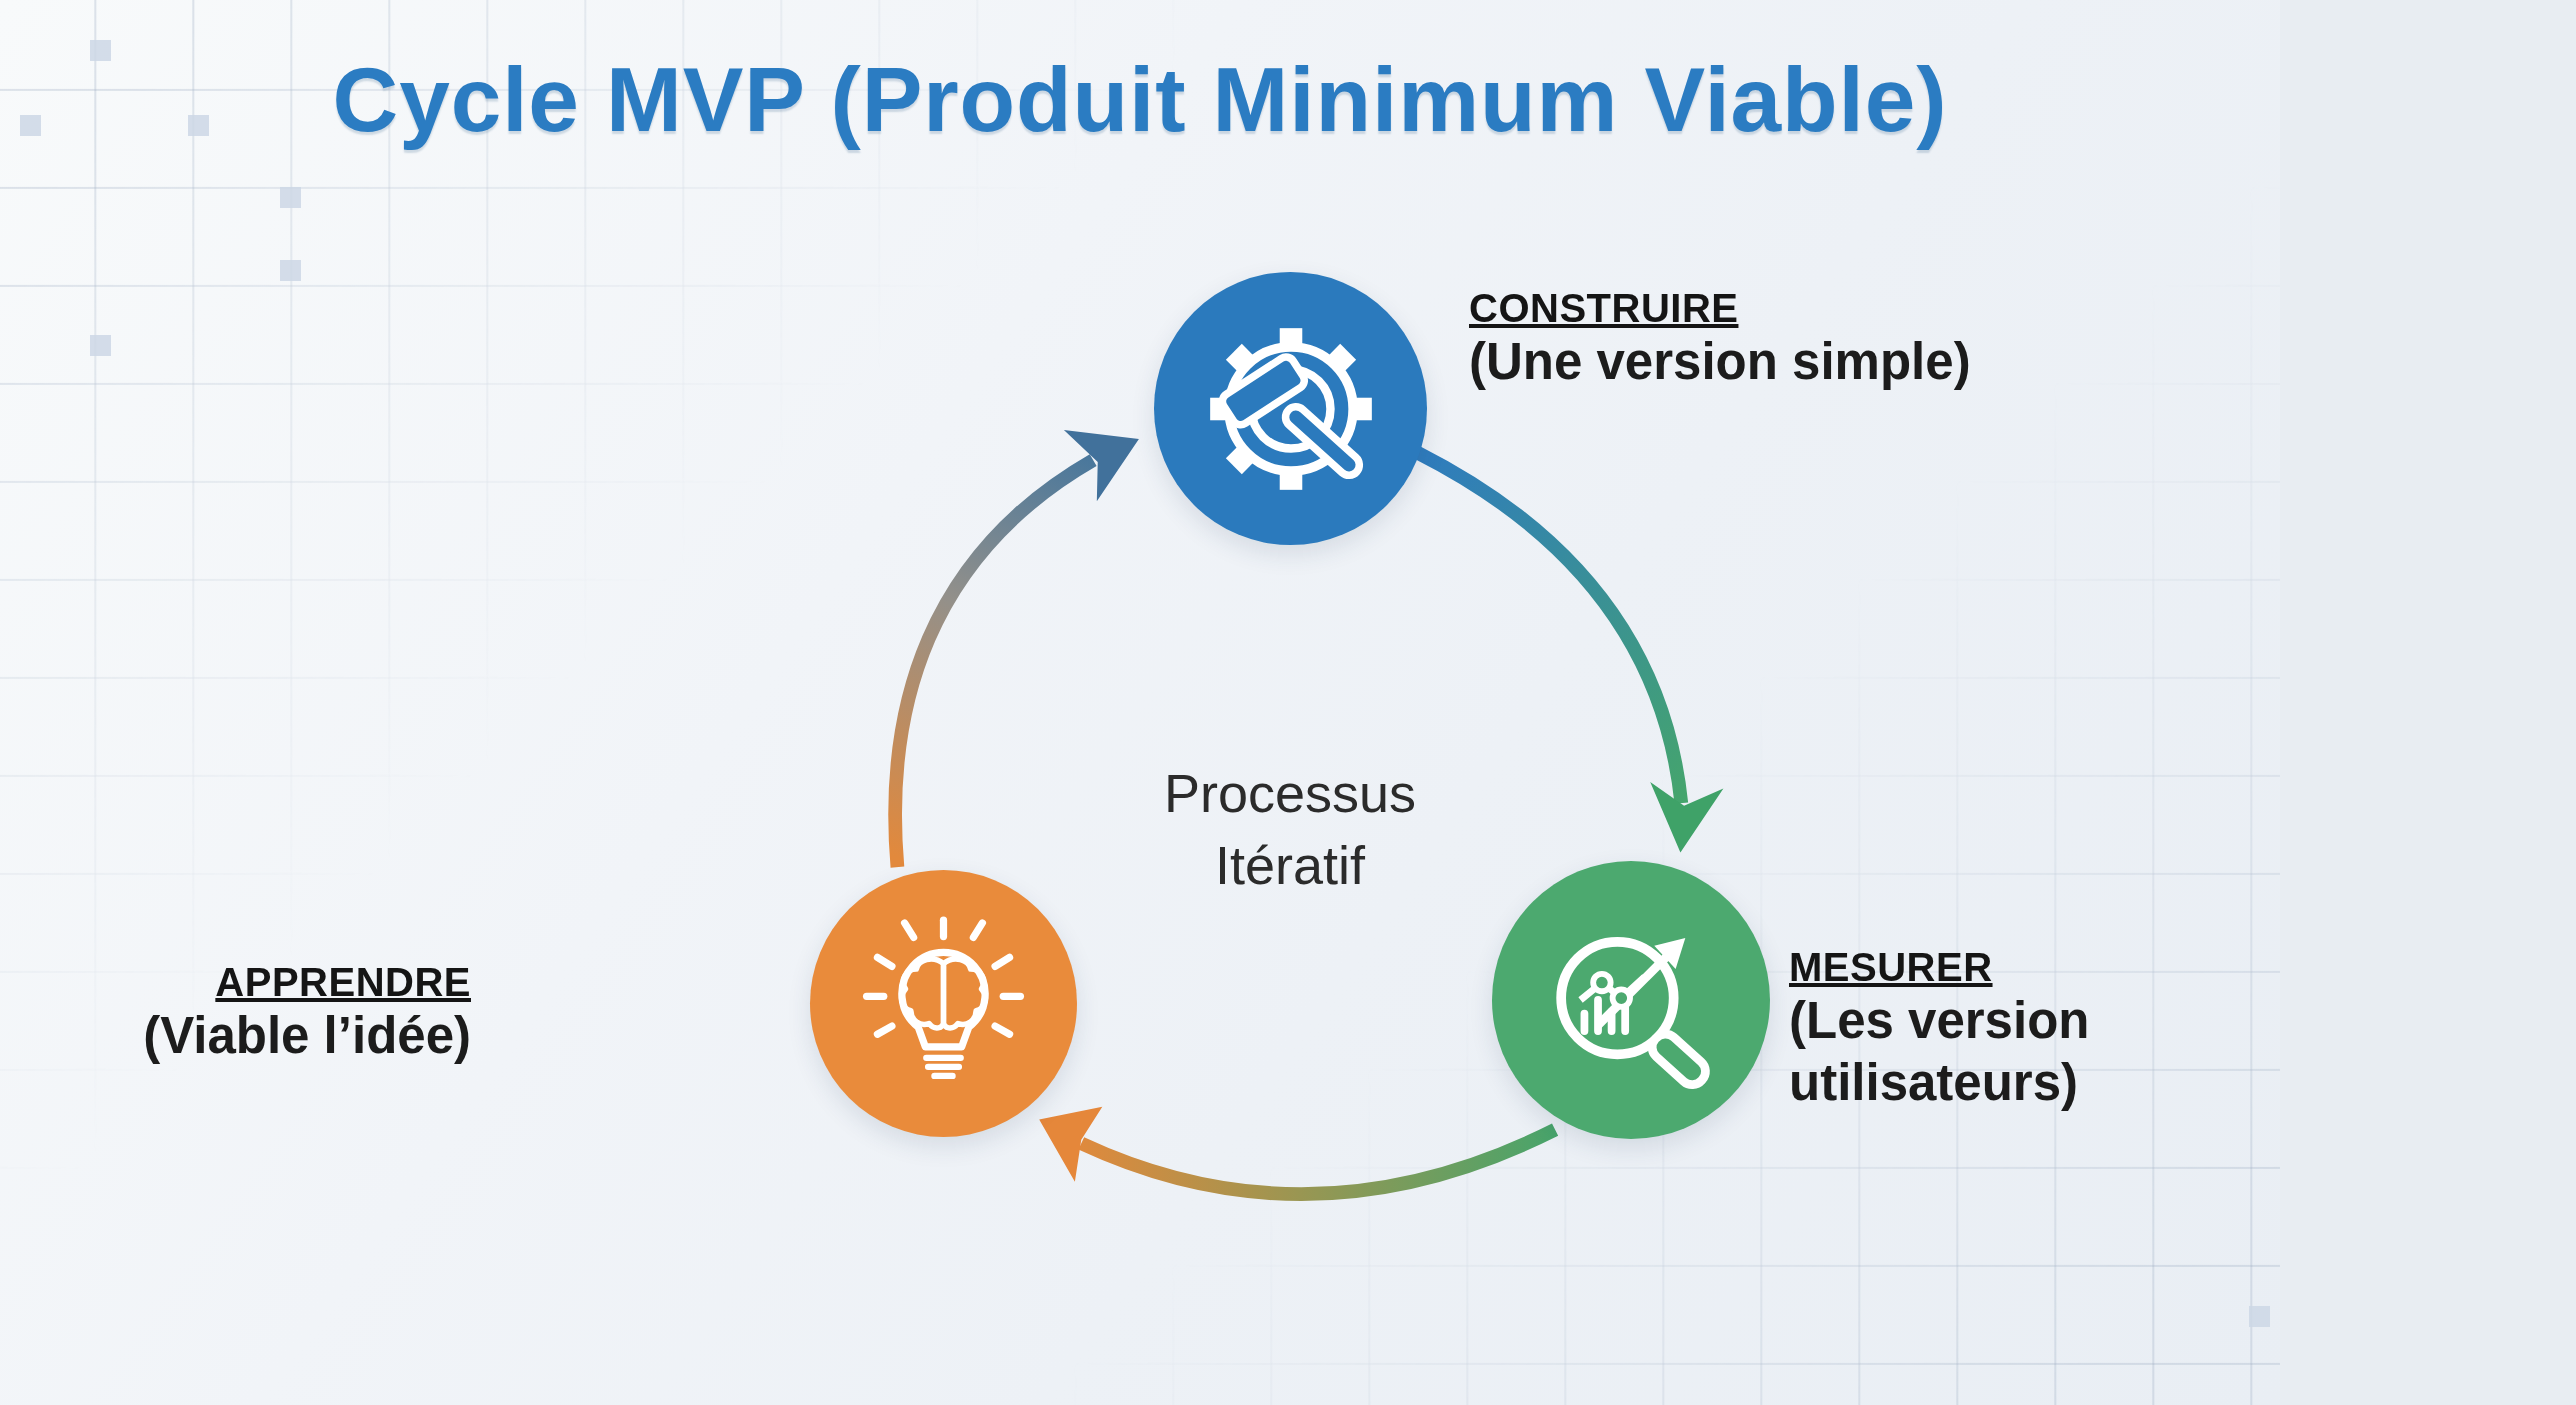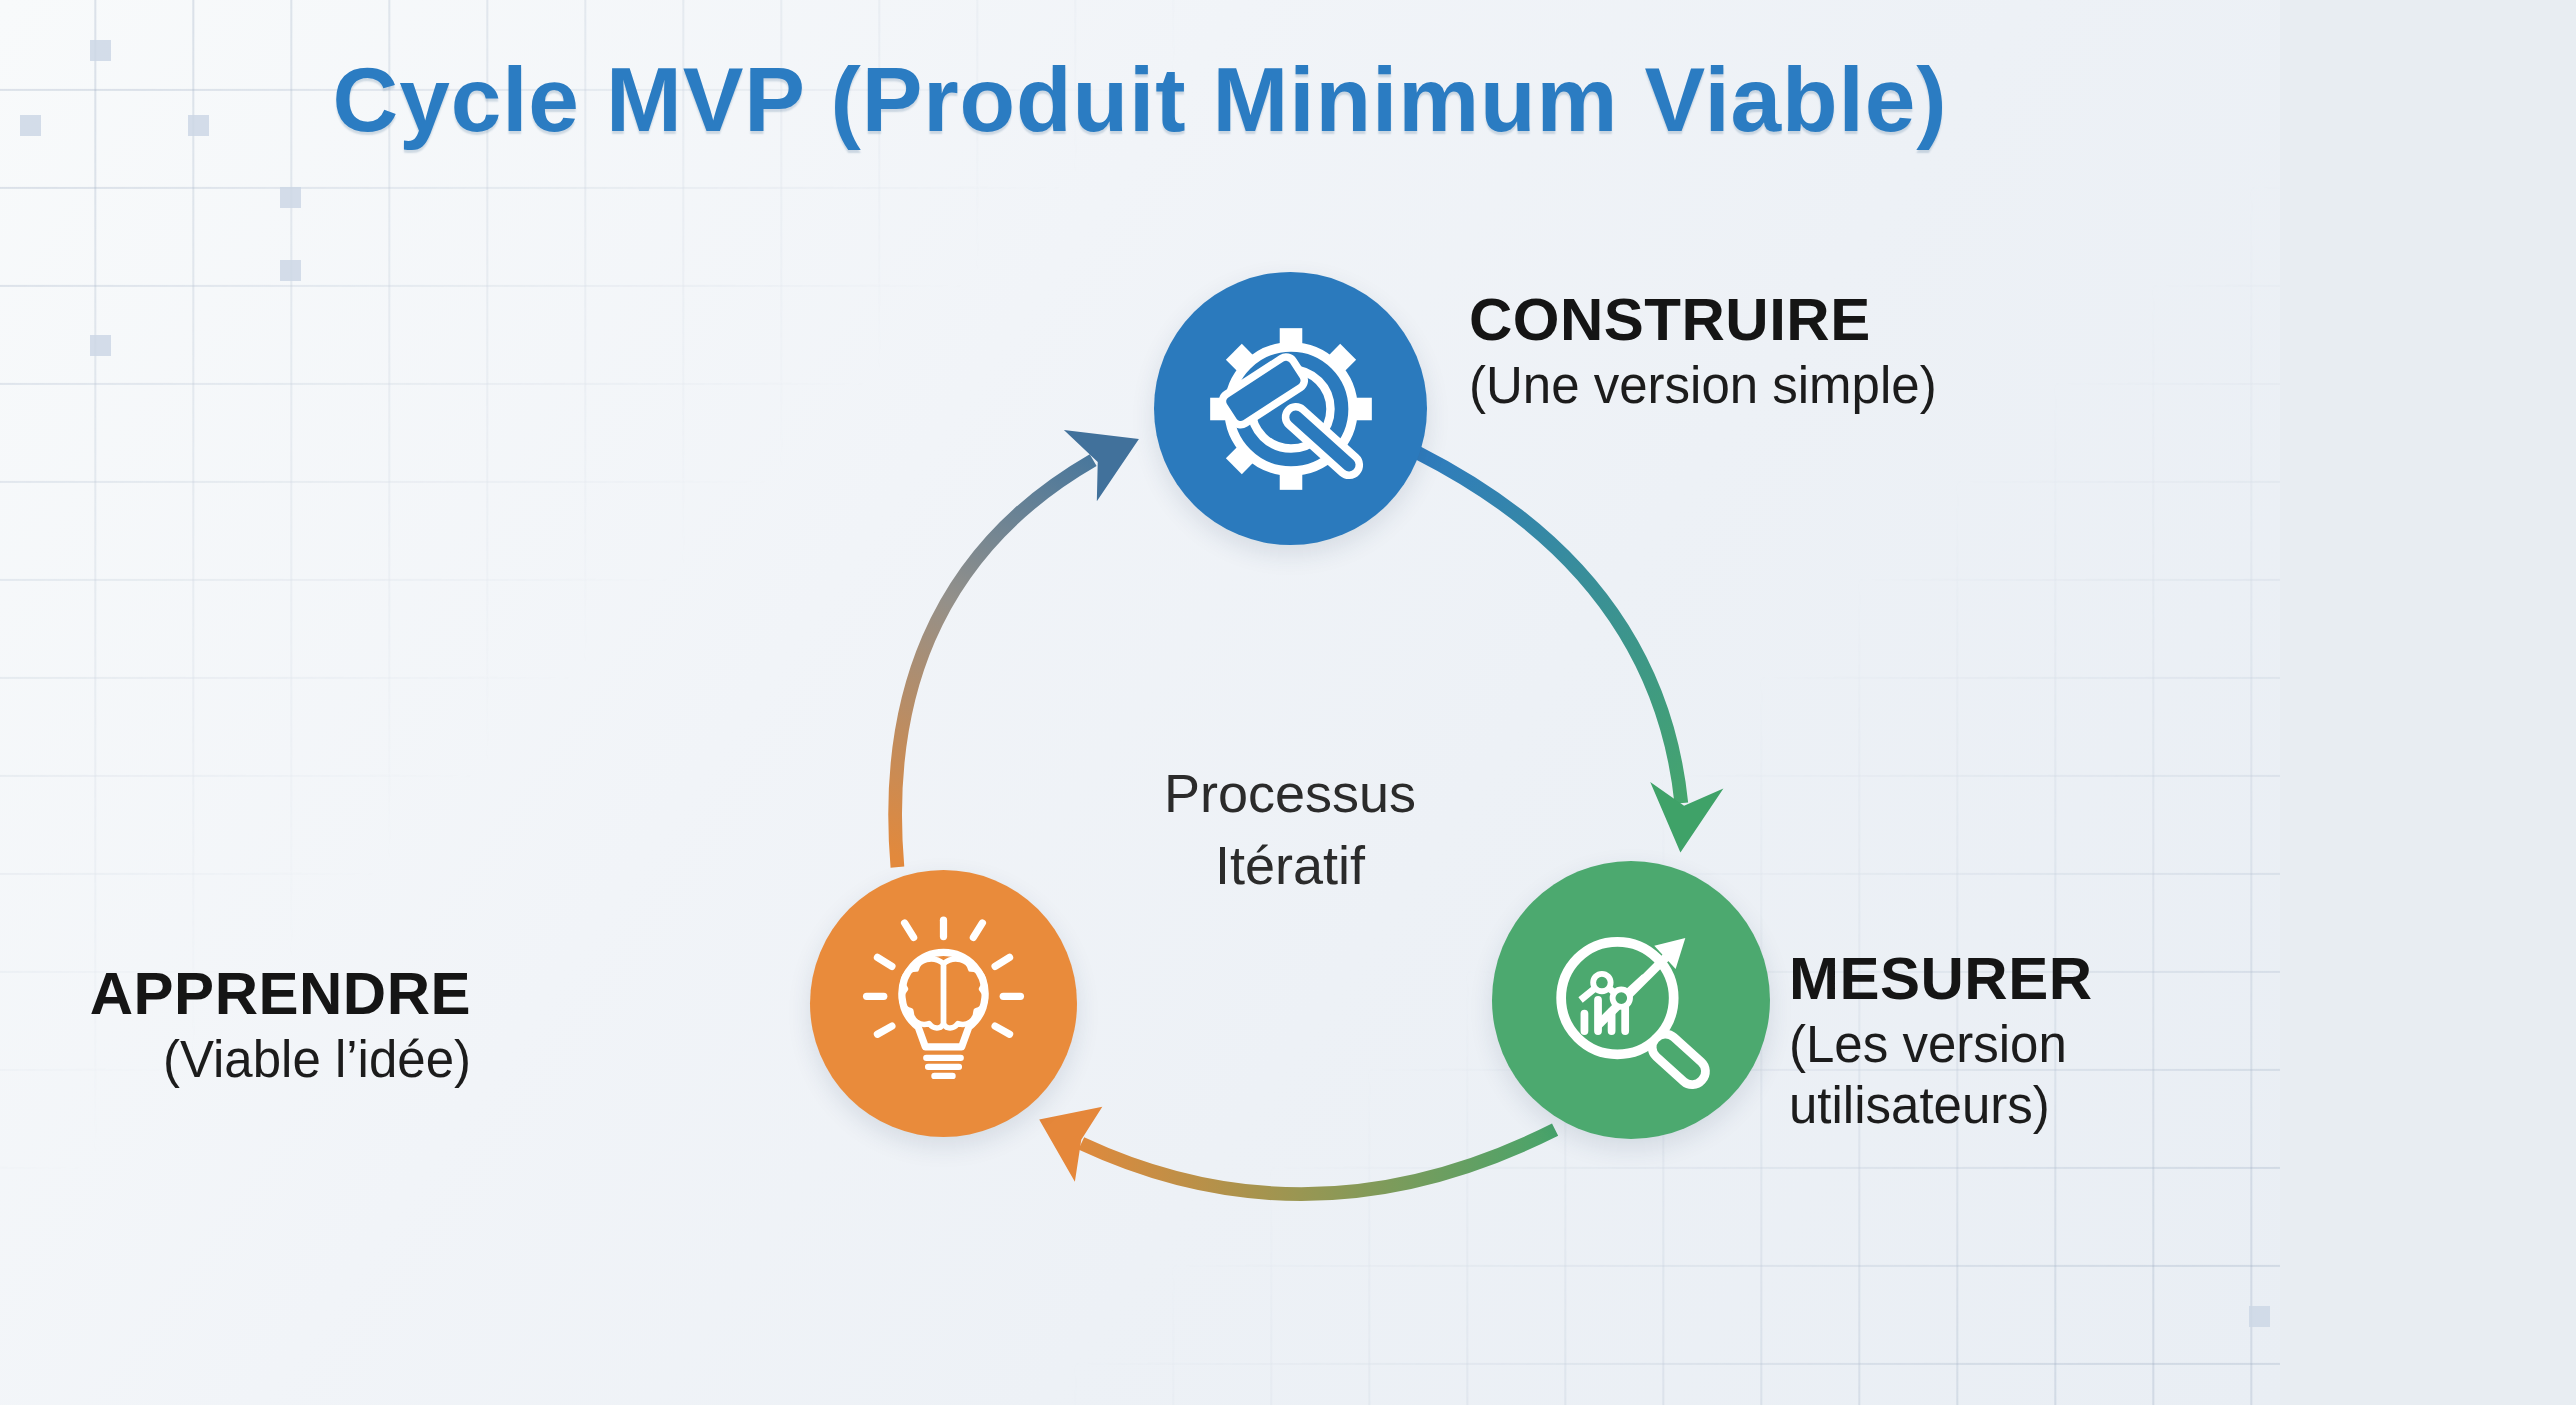--- a/index.html
+++ b/index.html
@@ -37,22 +37,22 @@
   .node-circle{
     position:absolute;border-radius:50%;z-index:2;
     display:flex;align-items:center;justify-content:center;
     box-shadow:0 9.1px 24px rgba(30,60,90,.12);
   }
   .node-circle svg{display:block;}
   .node-construire-circle{left:1154px;top:272px;width:273px;height:273px;background:#2b7abd;}
   .node-mesurer-circle{left:1492px;top:861px;width:278px;height:278px;background:#4ca96f;}
   .node-apprendre-circle{left:810px;top:870px;width:267px;height:267px;background:#e98b3b;}
   .node-label{position:absolute;z-index:3;color:#151515;}
-  .node-label .main{font-size:60px;font-weight:700;line-height:1.16;letter-spacing:0.5px;}
-  .node-label .sub{font-size:51px;font-weight:400;line-height:1.2;color:#1c1c1c;}
+  .node-label .main{font-size:40px;font-weight:700;line-height:1.16;letter-spacing:0.5px;text-decoration:underline;}
+  .node-label .sub{font-size:51px;font-weight:700;line-height:1.2;color:#1c1c1c;}
   .construire-label{left:1469px;top:285px;text-align:left;}
   .mesurer-label{left:1789px;top:944px;text-align:left;}
   .apprendre-label{right:1809px;top:929px;text-align:right;margin-top:30px;}
   .center-label{
     position:absolute;left:1290px;top:757px;transform:translateX(-50%);
     z-index:3;text-align:center;
     font-size:54px;font-weight:400;color:#2b2b2b;line-height:1.34;
   }
 </style>
 </head>

